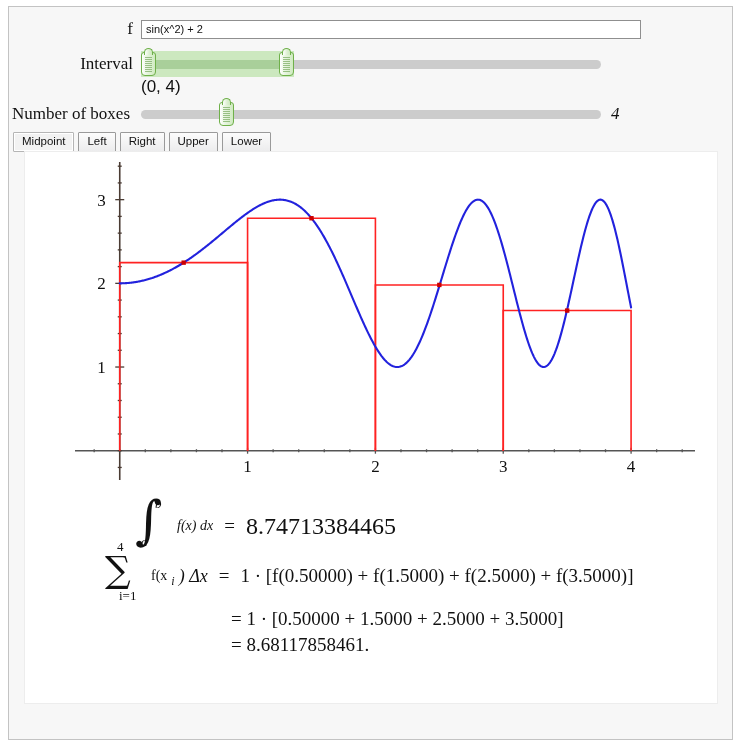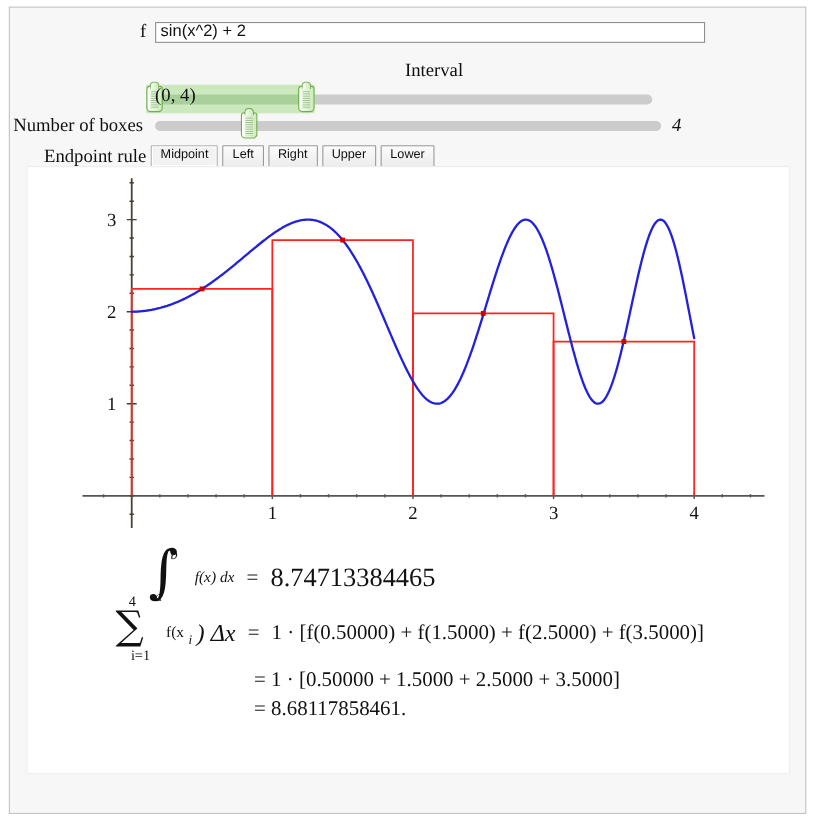--- a/index.html
+++ b/index.html
@@ -23,26 +23,26 @@
     font-family:"Liberation Serif", serif;
     font-size:17px;color:#111;text-align:right;
     white-space:nowrap;
   }
   
   .row-fn{left:0;top:12px;width:640px;}
   .row-fn .ctl-label{width:124px;}
   .fn-input{
     margin-left:8px;width:500px;height:19px;
     border:1px solid #8f8f8f;background:#ffffff;
-    font-family:"Liberation Sans", sans-serif;font-size:15px;color:#111;
+    font-family:"Liberation Sans", sans-serif;font-size:11px;color:#111;
     padding:1px 4px 2px 4px;box-sizing:border-box;line-height:17px;
     outline:none;
   }
   
-  .row-interval{left:0;top:44px;width:700px;height:26px;flex-direction:column;}
+  .row-interval{left:0;top:44px;width:700px;height:26px;}
   .row-interval .ctl-label{width:124px;line-height:26px;}
   .slider-wrap{position:relative;margin-left:8px;width:460px;height:26px;}
   .track{
     position:absolute;left:0;top:9px;width:460px;height:9px;
     background:#cccccc;border-radius:5px;
   }
   .track-fill{
     position:absolute;left:0;top:0;height:26px;
     background:#cce8bf;
   }
@@ -69,21 +69,21 @@
     position:absolute;left:3px;top:3px;width:7px;height:17px;
     background-image:
       linear-gradient(to bottom, #7fae66 1px, transparent 1px),
       linear-gradient(to bottom, #7fae66 1px, transparent 1px);
     background-size:100% 4px, 100% 4px;
     background-position:0 1px, 0 3px;
     opacity:.75;
   }
   .interval-value{
     position:absolute;left:132px;top:70px;
-    font-family:Liberation Serif, serif;font-size:17px;color:#111;
+    font-family:Liberation Sans, sans-serif;font-size:17px;color:#111;
   }
   
   .row-boxes{left:0;top:94px;width:700px;height:26px;}
   .row-boxes .ctl-label{width:124px;line-height:26px;text-align:center;}
   .boxes-value{
     margin-left:10px;font-family:"Liberation Serif", serif;
     font-size:17px;font-style:italic;color:#111;
   }
   
   .row-rule{left:0;top:125px;height:20px;}
@@ -154,21 +154,20 @@
       <div class="slider-wrap">
         <div class="track"></div>
         <div class="handle" style="left: 78.2px;">
             <span class="grip"></span>
           </div>
       </div>
       <span class="boxes-value">4</span>
     </div>
 
     <div class="ctl-row row-rule">
-      <span class="ctl-label">Endpoint rule</span>
       <div class="btn-group">
         <button class="rule-btn selected">Midpoint</button>
         <button class="rule-btn">Left</button>
         <button class="rule-btn">Right</button>
         <button class="rule-btn">Upper</button>
         <button class="rule-btn">Lower</button>
       </div>
     </div>
   </div>
 
@@ -264,21 +263,21 @@
       </div>
 
       <div class="math-line" style="left:78px;top:60px;">
         <span style="display:inline-block;position:relative;width:44px;height:48px;vertical-align:middle;">
           <span style="position:absolute;left:2px;top:0px;font-size:36px;line-height:36px;font-family:'DejaVu Serif',serif;">∑</span>
           <span style="position:absolute;left:14px;top:-13px;font-size:13px;">4</span>
           <span style="position:absolute;left:16px;top:36px;font-size:13px;">i=1</span>
         </span>
         <span style="font-size:14px;vertical-align:middle;">f(x</span>
         <span style="font-size:12px;font-style:italic;vertical-align:middle;position:relative;top:5px;">i</span>
-        <span style="font-size:22px;font-style:italic;vertical-align:middle;">) Δx</span>
+        <span style="font-size:18px;font-style:italic;vertical-align:middle;">) Δx</span>
         <span style="font-size:19px;vertical-align:middle;margin:0 7px;">=</span>
         <span style="font-size:19px;vertical-align:middle;">1 · [f(0.50000) + f(1.5000) + f(2.5000) + f(3.5000)]</span>
       </div>
 
       <div class="math-line" style="left:206px;top:116px;font-size:19px;">= 1 · [0.50000 + 1.5000 + 2.5000 + 3.5000]</div>
       <div class="math-line" style="left:206px;top:142px;font-size:19px;">= 8.68117858461.</div>
     </div>
   </div>
 </div>
 

